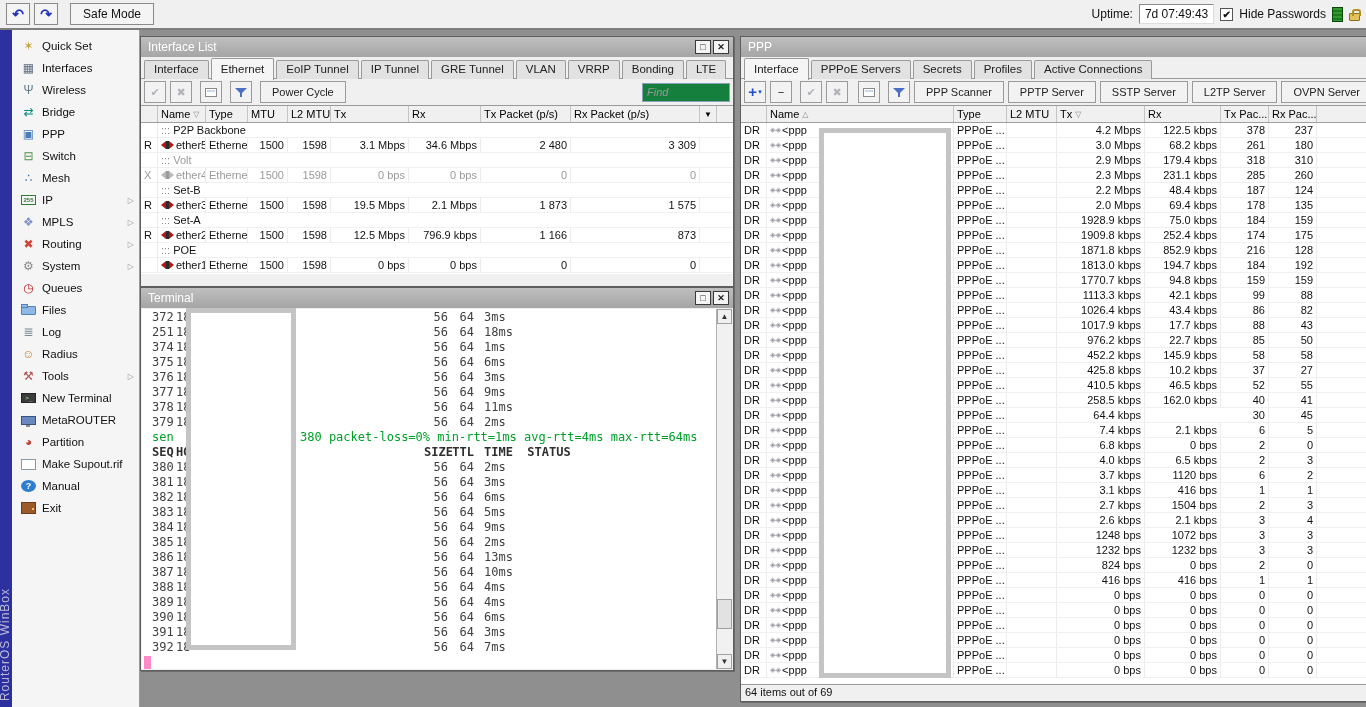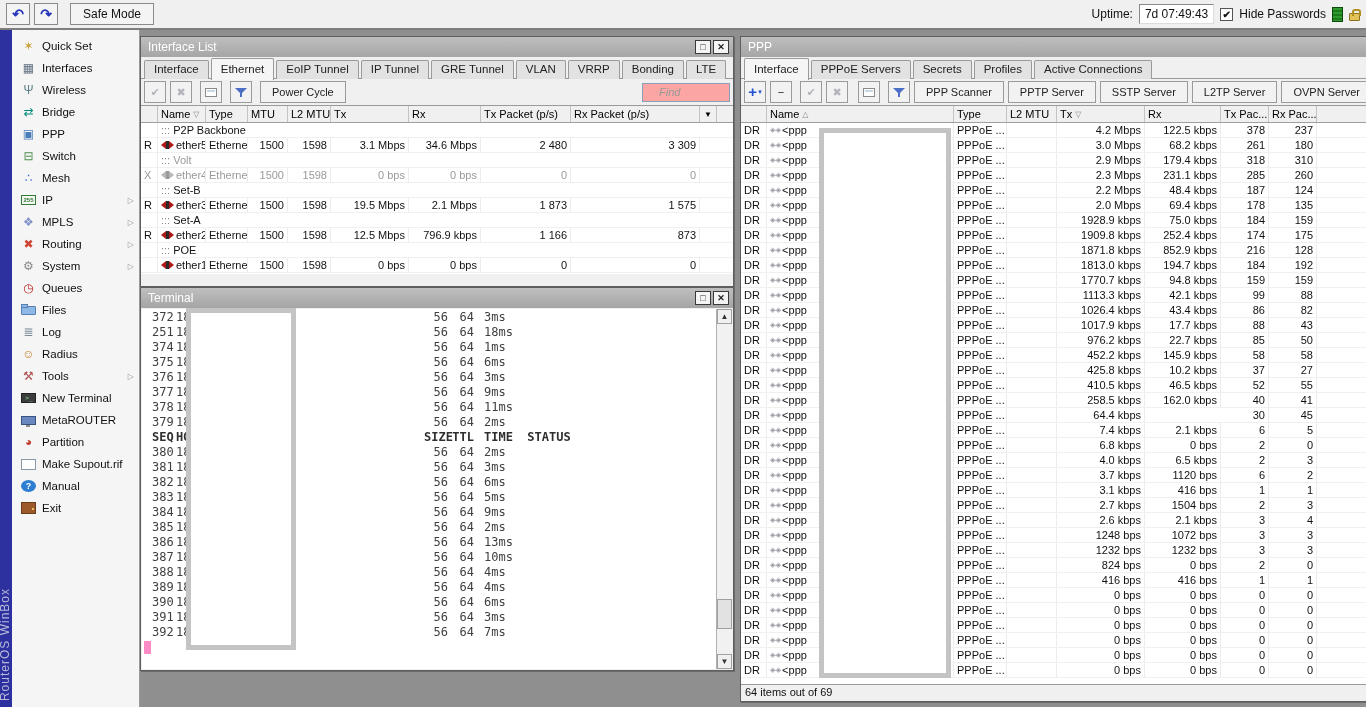--- a/index.html
+++ b/index.html
@@ -72,22 +72,22 @@
   .wbtn.txt { padding:0 11px; }
   .wbtn.dis { color:#b4b4bc; }
   .icon-plus { color:#2050d0; font-weight:bold; font-size:15px; line-height:10px; }
   .icon-caret { color:#2050d0; font-size:7px; margin-left:1px; }
   .icon-funnel { position:relative; width:12px; height:11px; display:inline-block; }
   .icon-funnel::before { content:''; position:absolute; left:0; top:1px;
         border-left:6px solid transparent; border-right:6px solid transparent; border-top:6px solid #4a6fc4; }
   .icon-funnel::after { content:''; position:absolute; left:5px; top:6px; width:2px; height:4px; background:#4a6fc4; }
   .icon-card { width:12px; height:9px; border:1px solid #8a8a8a; background:#fff; position:relative; }
   .icon-card::before { content:''; position:absolute; left:1px; top:1px; right:1px; height:2px; background:#c8d8e8; }
-  .find-input { margin-left:auto; width:88px; height:19px; border:1px solid #8aa0b8; background:#fca5a5;
-                font-size:11px; padding:0 16px; font-family:"Liberation Sans",sans-serif; }
+  .find-input { margin-left:auto; width:88px; height:19px; border:1px solid #8aa0b8; background:#15803d;
+                font-size:11px; padding:0 4px; font-family:"Liberation Sans",sans-serif; }
   .find-input::placeholder { font-style:italic; color:#999; }
 
   
   .grid { background:#fff; border-top:1px solid #9a9a9a; position:relative; overflow:hidden; }
   .g-head { display:flex; height:17px; background:#f0f0f0; border-bottom:1px solid #a0a0a0; }
   .g-hcell { font-size:11px; padding:1px 3px; border-right:1px solid #c4c4c4; color:#000;
              display:flex; align-items:center; overflow:hidden; white-space:nowrap; }
   .sortg { color:#8a8a8a; font-size:8px; margin-left:3px; }
   .g-row { display:flex; height:15px; border-bottom:1px solid #f0f0f0; background:#fff; }
   .g-cell { font-size:11px; padding:0 3px; border-right:1px solid #ececec; white-space:nowrap;
@@ -415,20 +415,21 @@
     </div>
     <div id="term-body">
         <div class="tline"><span class="t-seq">372</span><span class="t-host">18</span><span class="t-size">56</span><span class="t-ttl">64</span><span class="t-time">3ms</span></div>
         <div class="tline"><span class="t-seq">251</span><span class="t-host">18</span><span class="t-size">56</span><span class="t-ttl">64</span><span class="t-time">18ms</span></div>
         <div class="tline"><span class="t-seq">374</span><span class="t-host">18</span><span class="t-size">56</span><span class="t-ttl">64</span><span class="t-time">1ms</span></div>
         <div class="tline"><span class="t-seq">375</span><span class="t-host">18</span><span class="t-size">56</span><span class="t-ttl">64</span><span class="t-time">6ms</span></div>
         <div class="tline"><span class="t-seq">376</span><span class="t-host">18</span><span class="t-size">56</span><span class="t-ttl">64</span><span class="t-time">3ms</span></div>
         <div class="tline"><span class="t-seq">377</span><span class="t-host">18</span><span class="t-size">56</span><span class="t-ttl">64</span><span class="t-time">9ms</span></div>
         <div class="tline"><span class="t-seq">378</span><span class="t-host">18</span><span class="t-size">56</span><span class="t-ttl">64</span><span class="t-time">11ms</span></div>
         <div class="tline"><span class="t-seq">379</span><span class="t-host">18</span><span class="t-size">56</span><span class="t-ttl">64</span><span class="t-time">2ms</span></div>
+        <div class="tline t-sent"><span class="s-left">sen</span><span class="s-right">380 packet-loss=0% min-rtt=1ms avg-rtt=4ms max-rtt=64ms</span></div>
         <div class="tline t-hdr"><span class="t-seq">SEQ</span><span class="t-host">HOST</span><span class="t-size">SIZE</span><span class="t-ttl">TTL</span><span class="t-time">TIME  STATUS</span></div>
         <div class="tline"><span class="t-seq">380</span><span class="t-host">18</span><span class="t-size">56</span><span class="t-ttl">64</span><span class="t-time">2ms</span></div>
         <div class="tline"><span class="t-seq">381</span><span class="t-host">18</span><span class="t-size">56</span><span class="t-ttl">64</span><span class="t-time">3ms</span></div>
         <div class="tline"><span class="t-seq">382</span><span class="t-host">18</span><span class="t-size">56</span><span class="t-ttl">64</span><span class="t-time">6ms</span></div>
         <div class="tline"><span class="t-seq">383</span><span class="t-host">18</span><span class="t-size">56</span><span class="t-ttl">64</span><span class="t-time">5ms</span></div>
         <div class="tline"><span class="t-seq">384</span><span class="t-host">18</span><span class="t-size">56</span><span class="t-ttl">64</span><span class="t-time">9ms</span></div>
         <div class="tline"><span class="t-seq">385</span><span class="t-host">18</span><span class="t-size">56</span><span class="t-ttl">64</span><span class="t-time">2ms</span></div>
         <div class="tline"><span class="t-seq">386</span><span class="t-host">18</span><span class="t-size">56</span><span class="t-ttl">64</span><span class="t-time">13ms</span></div>
         <div class="tline"><span class="t-seq">387</span><span class="t-host">18</span><span class="t-size">56</span><span class="t-ttl">64</span><span class="t-time">10ms</span></div>
         <div class="tline"><span class="t-seq">388</span><span class="t-host">18</span><span class="t-size">56</span><span class="t-ttl">64</span><span class="t-time">4ms</span></div>

